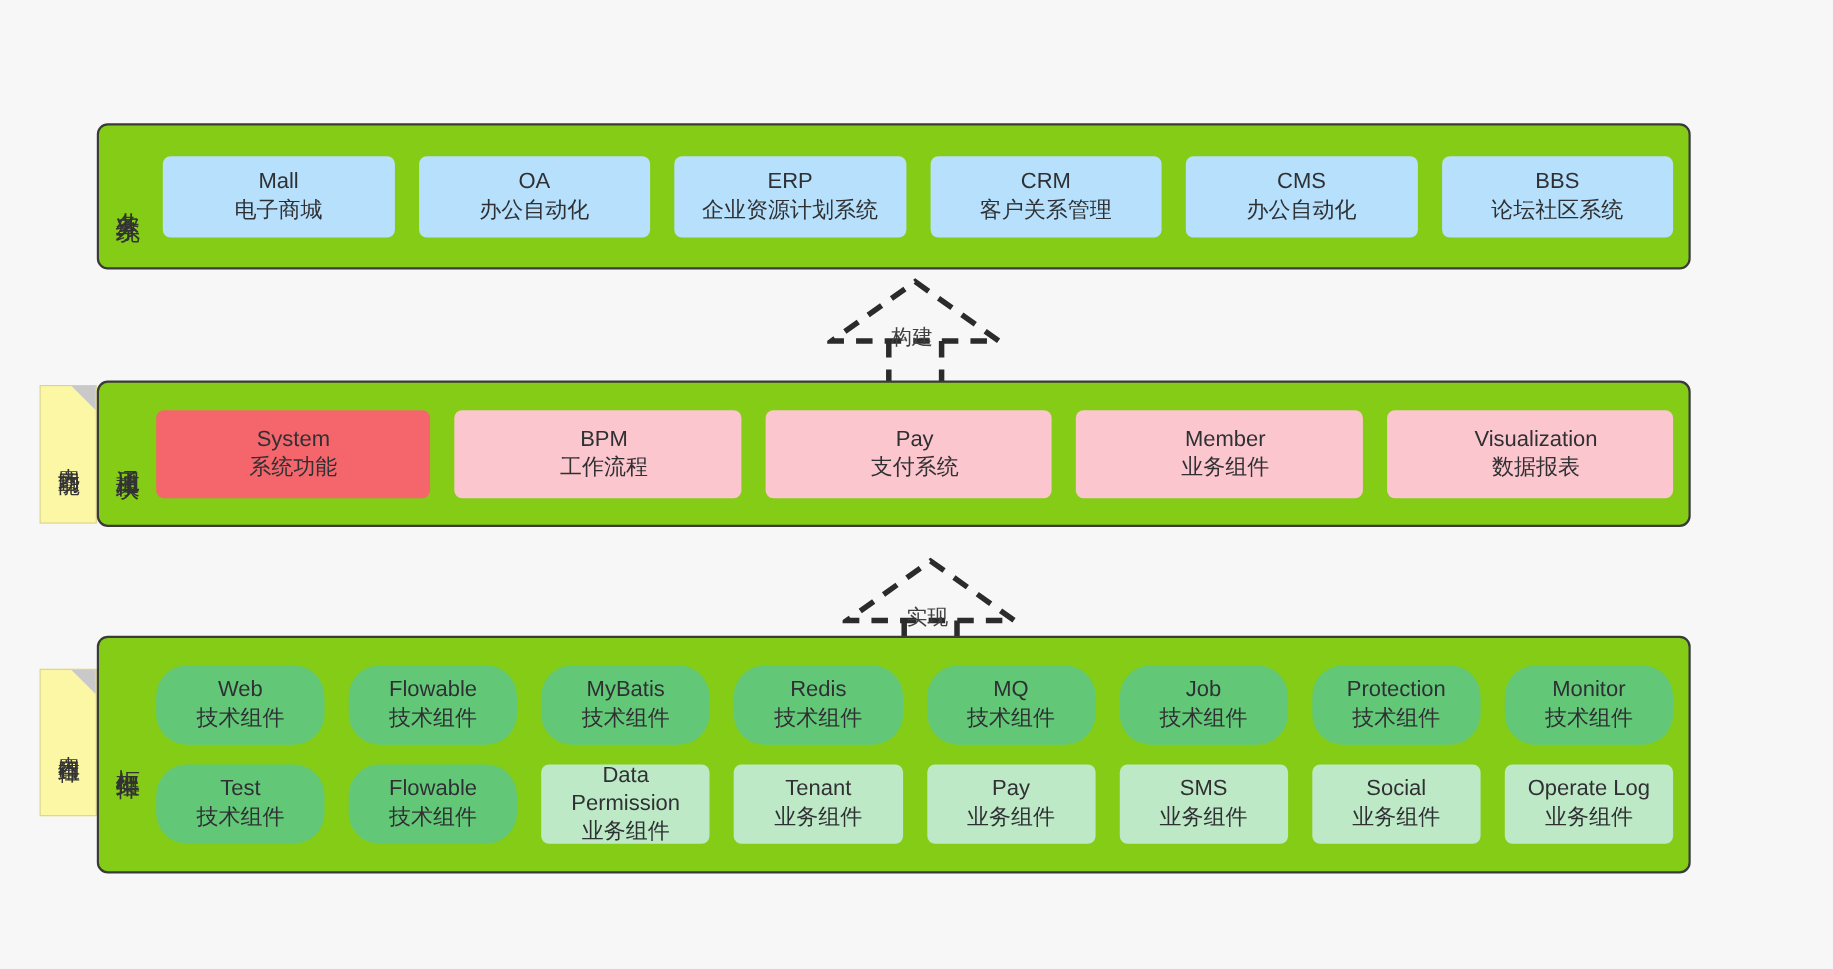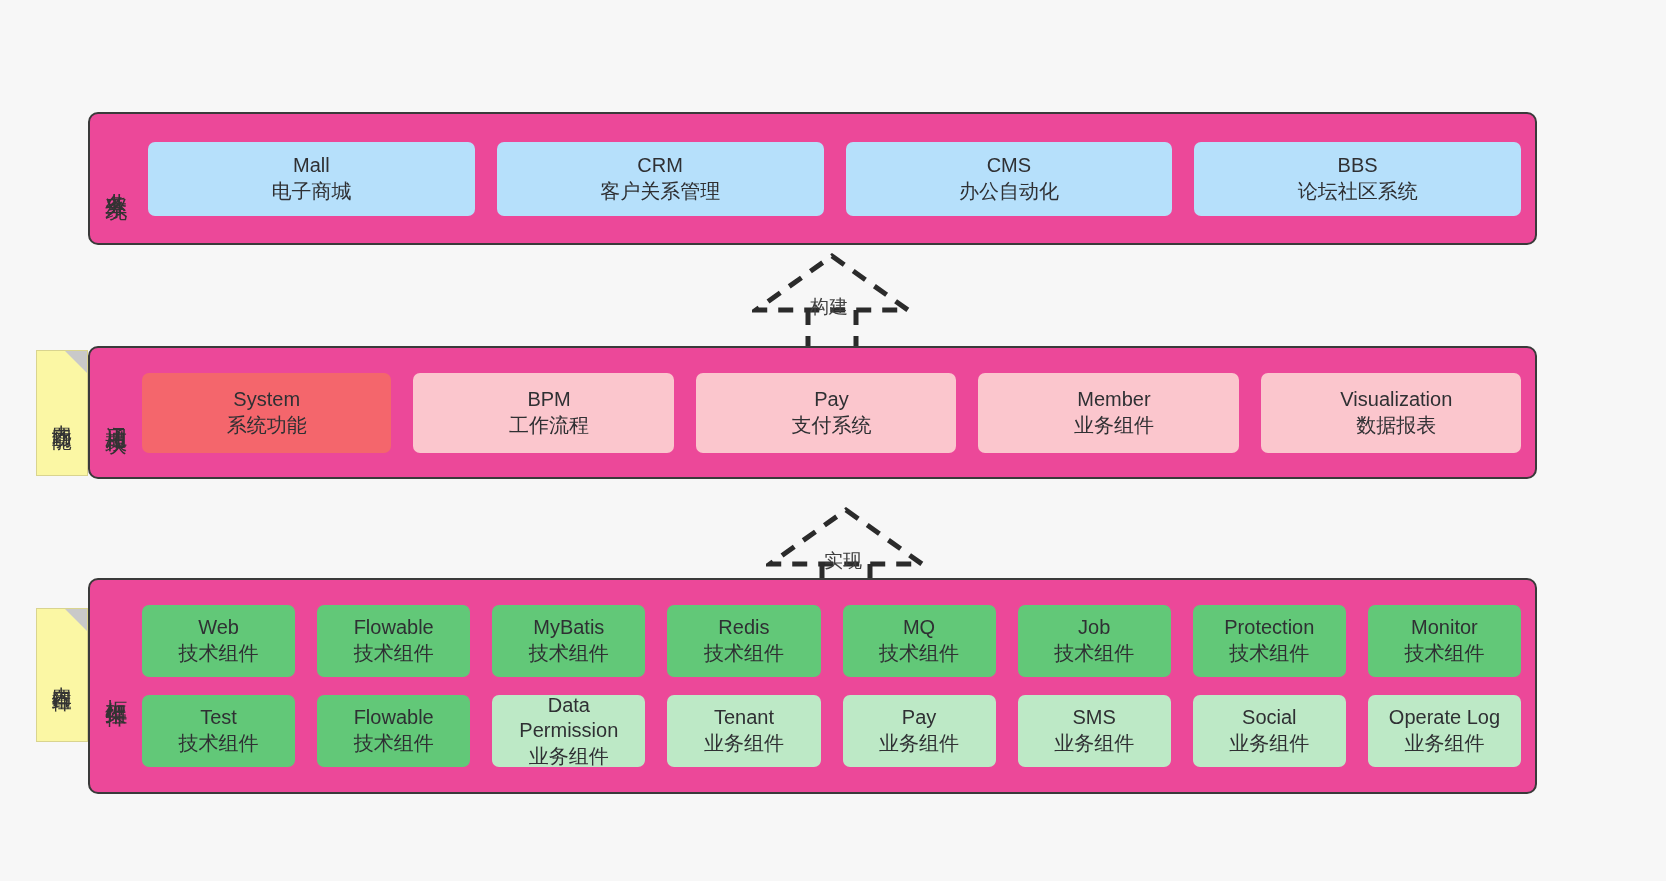--- a/index.html
+++ b/index.html
@@ -18,21 +18,21 @@
   #canvas {
     position: relative;
     width: 1666px;
     height: 881px;
   }
 
   
   .layer {
     position: absolute;
     box-sizing: border-box;
-    background: #ec4899;
+    background: #84cc16;
     border: 2px solid #3a3a3a;
     border-radius: 10px;
     display: flex;
     align-items: stretch;
   }
   .layer-title {
     flex: 0 0 auto;
     width: 44px;
     display: flex;
     align-items: center;
@@ -75,21 +75,21 @@
     line-height: 1.28;
     color: #2f3033;
     padding: 6px 4px;
   }
   .node .n-en { display: block; }
   .node .n-cn { display: block; }
 
   .c-blue       { background: #b6e0fb; }
   .c-red        { background: #f4666c; }
   .c-pink       { background: #fbc6cd; padding-left: 15px; }
-  .c-green      { background: #62c878; }
+  .c-green      { background: #62c878; border-radius: 28px; }
   .c-lightgreen { background: #bde9c6; }
 
   
   #layer-business { left: 88px;  top: 112px; width: 1449px; height: 133px; }
   #layer-common   { left: 88px;  top: 346px; width: 1449px; height: 133px; }
   #layer-framework{ left: 88px;  top: 578px; width: 1449px; height: 216px; }
 
   #layer-business  .layer-body { padding-left: 6px; }
   #layer-business  .node { height: 74px; }
   #layer-common    .node { height: 80px; }
@@ -148,20 +148,28 @@
 
   <div class="layer" id="layer-business">
     <div class="layer-title">业务系统</div>
     <div class="layer-body">
       <div class="row">
         <div class="node c-blue">
           <span class="n-en">Mall</span>
           <span class="n-cn">电子商城</span>
         </div>
         <div class="node c-blue">
+          <span class="n-en">OA</span>
+          <span class="n-cn">办公自动化</span>
+        </div>
+        <div class="node c-blue">
+          <span class="n-en">ERP</span>
+          <span class="n-cn">企业资源计划系统</span>
+        </div>
+        <div class="node c-blue">
           <span class="n-en">CRM</span>
           <span class="n-cn">客户关系管理</span>
         </div>
         <div class="node c-blue">
           <span class="n-en">CMS</span>
           <span class="n-cn">办公自动化</span>
         </div>
         <div class="node c-blue">
           <span class="n-en">BBS</span>
           <span class="n-cn">论坛社区系统</span>

